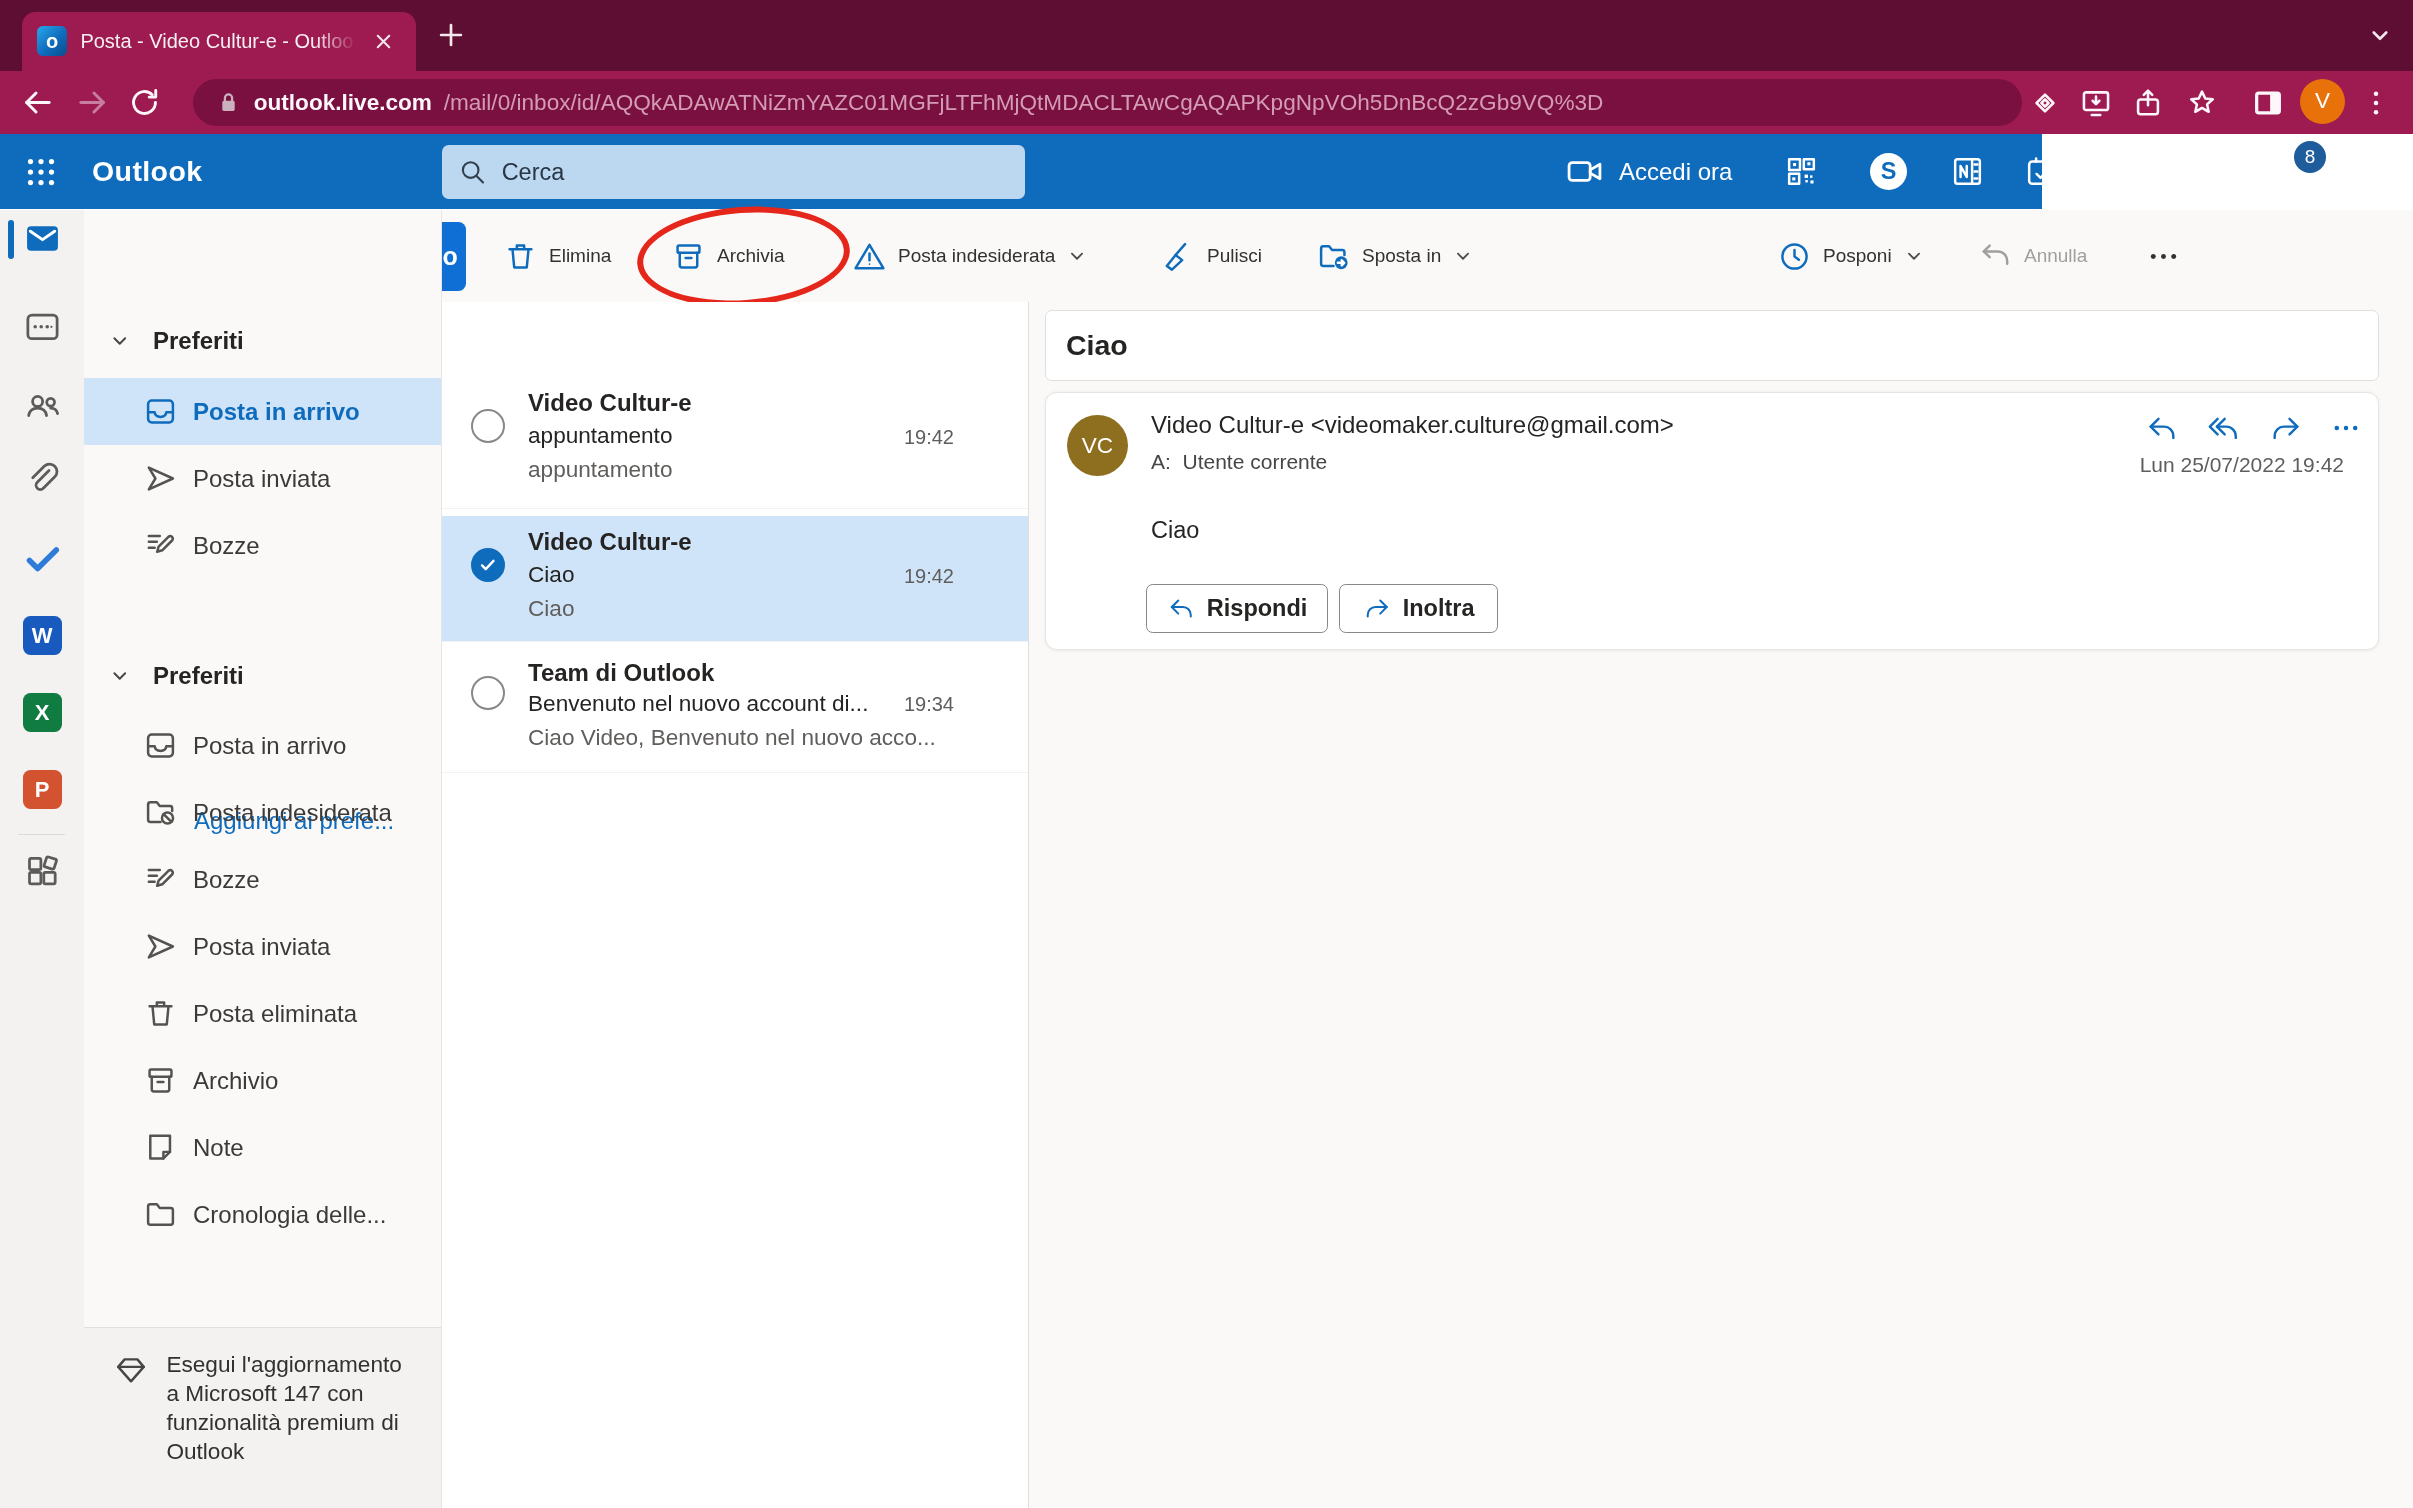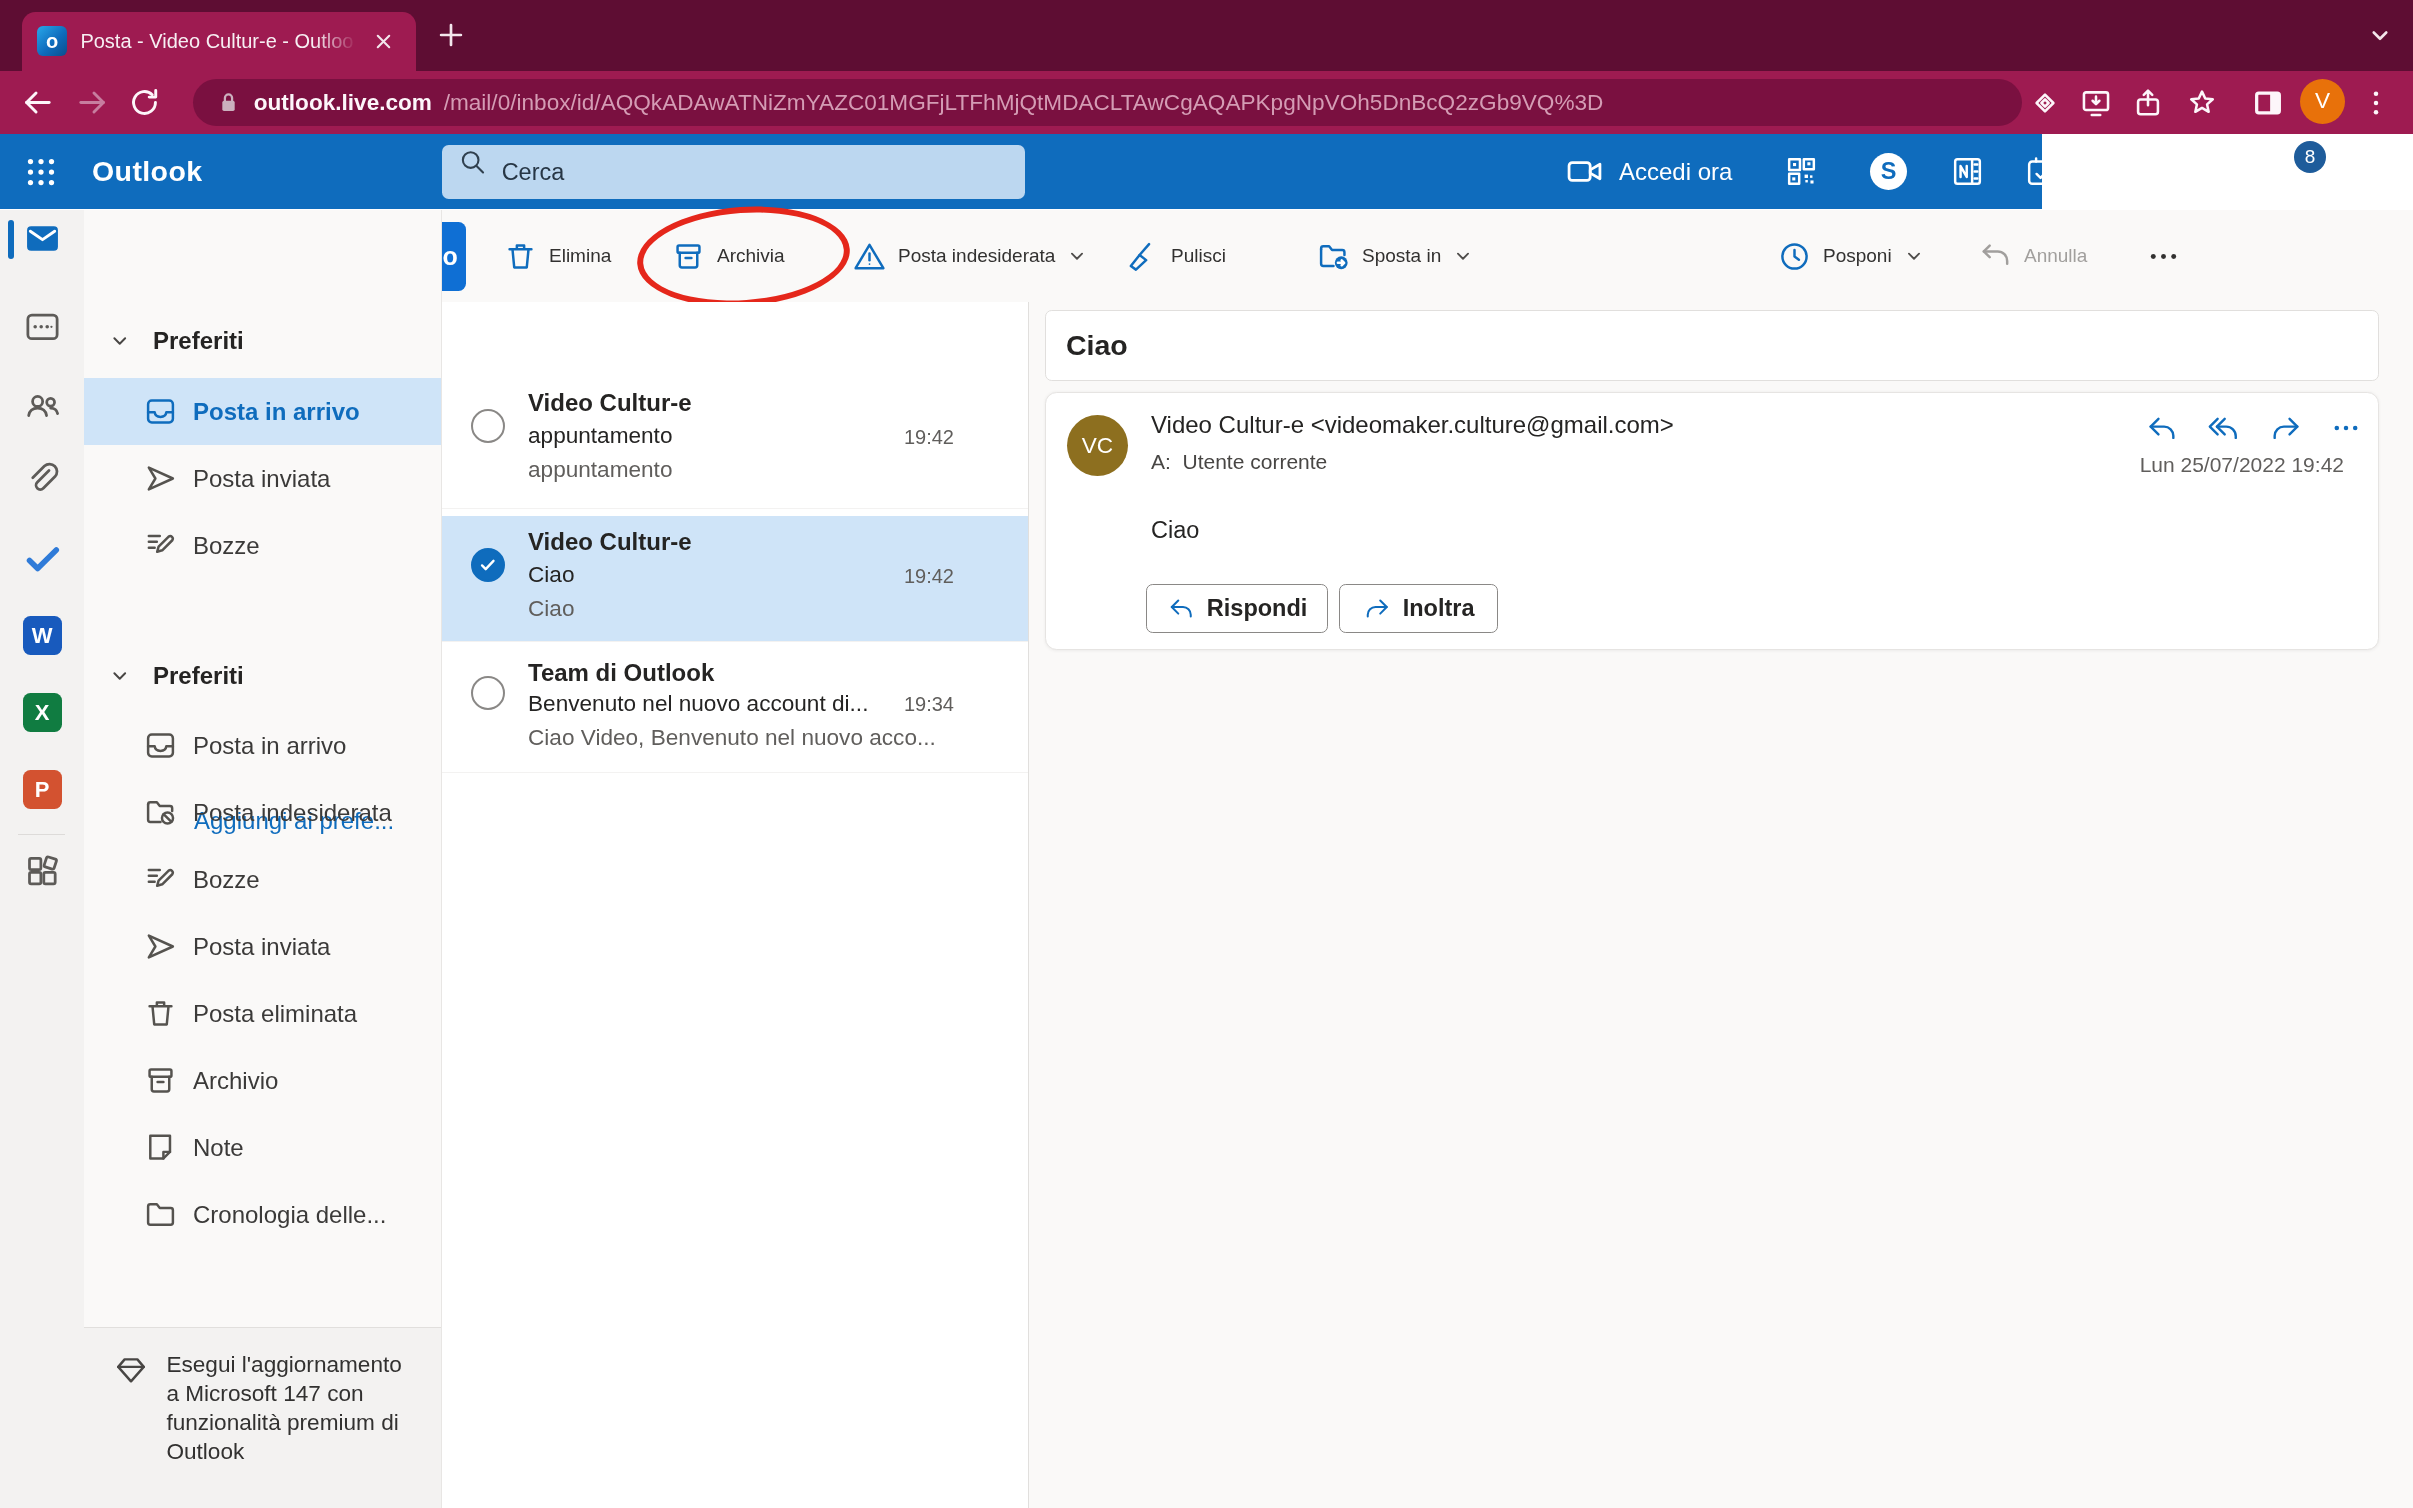--- a/index.html
+++ b/index.html
@@ -30,21 +30,21 @@
   .ub-share{position:absolute;left:2131px;top:15px}
   .ub-star{position:absolute;left:2185px;top:15px}
   .ub-panel{position:absolute;left:2251px;top:15px}
   .ub-avatar{position:absolute;left:2300px;top:7.5px;width:45px;height:45px;border-radius:50%;background:#e8710a;color:#fff;font-size:22.6px;display:flex;align-items:center;justify-content:center}
   .ub-menu{position:absolute;left:2359px;top:15px}
 
   
   .o-header{position:absolute;left:0;top:134px;width:2042px;height:75px;background:#0f6cbd;color:#fff}
   .waffle{position:absolute;left:20px;top:17px;width:42px;height:42px;color:#fff}
   .o-logo{position:absolute;left:92px;top:21px;font-size:28.5px;font-weight:600;letter-spacing:0.4px}
-  .o-search{position:absolute;left:442px;top:11px;width:583px;height:54px;background:#bcd7f0;border-radius:6.7px;display:flex;padding:0 15px;gap:13.4px;color:#30404f}
+  .o-search{position:absolute;left:442px;top:11px;width:583px;height:54px;background:#bcd7f0;border-radius:6.7px;display:flex;align-items:center;padding:0 15px;gap:13.4px;color:#30404f}
   .o-search input{border:none;outline:none;background:transparent;font-size:23.5px;font-family:inherit;color:#1b1a19;width:100%}
   .o-search input::placeholder{color:#273645;opacity:1}
   .hic{position:absolute;top:19px;width:37px;height:37px;color:#fff}
   .signin{position:absolute;left:1565px;top:0;height:75px;display:flex;align-items:center;gap:15px;color:#fff}
   .signin-label{font-size:24px}
   .skype-circle{position:absolute;left:1870px;top:19px;width:37px;height:37px;border-radius:50%;background:#fff;color:#0f6cbd;font-weight:bold;font-size:23.5px;display:flex;align-items:center;justify-content:center}
   .help{position:absolute;left:2189px;top:0;height:75px;display:flex;align-items:center;font-size:30px;font-weight:400}
   .badge{position:absolute;left:2294px;top:6.7px;width:32px;height:32px;border-radius:50%;background:#1e5c9b;color:#fff;font-size:19px;display:flex;align-items:center;justify-content:center}
   .vc-avatar{position:absolute;left:2345px;top:10px;width:55px;height:55px;border-radius:50%;border:2.1px solid #fff;color:#fff;font-size:22px;display:flex;align-items:center;justify-content:center}
 
@@ -322,21 +322,21 @@
     <svg class="ic tic" viewBox="0 0 24 24" data-interactable="false">
         <path d="M12 4 21.5 20h-19z"></path>
         <path d="M12 10v4.5"></path>
         <circle cx="12" cy="17.2" r="0.6" fill="currentColor" stroke="none"></circle>
       </svg>
     <span data-interactable="false">Posta indesiderata</span>
     <svg class="ic chev" viewBox="0 0 24 24" data-interactable="false" style="stroke-width:2">
         <polyline points="6.5 9.5 12 15 17.5 9.5"></polyline>
       </svg>
   </div>
-  <div class="tgroup" data-interactable="true" style="left:1041px">
+  <div class="tgroup" data-interactable="true" style="left:1077px">
     <svg class="ic tic" viewBox="0 0 24 24" data-interactable="false">
         <path d="M16.5 3.5 10 11"></path>
         <path d="M10 11l-6 7.5L7.5 21l7-6.5z"></path>
       </svg>
     <span data-interactable="false">Pulisci</span>
   </div>
   <div class="tgroup" data-interactable="true" style="left:1232px">
     <svg class="ic tic" viewBox="0 0 24 24" data-interactable="false">
         <path d="M3.5 7V6.5A1.5 1.5 0 0 1 5 5h4l2 2.5h7A1.5 1.5 0 0 1 19.5 9v2"></path>
         <path d="M3.5 7v10A1.5 1.5 0 0 0 5 18.5h7"></path>

